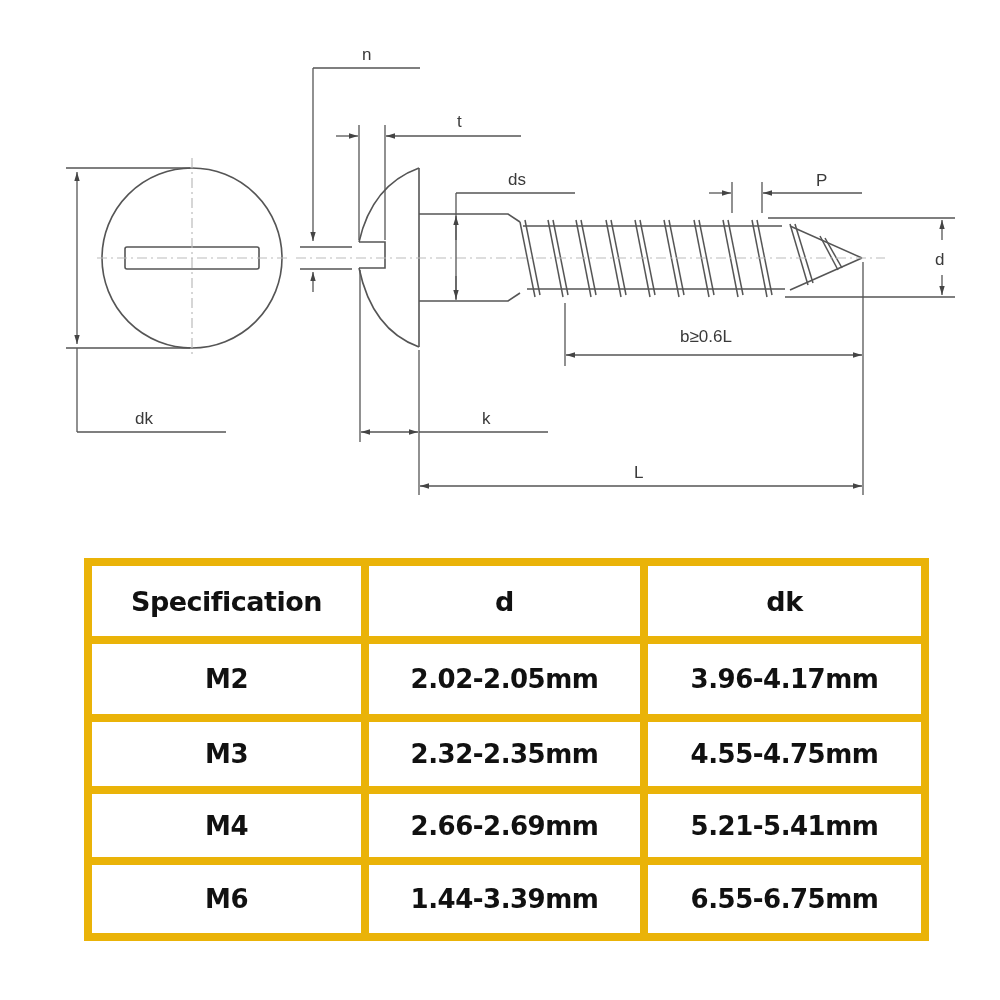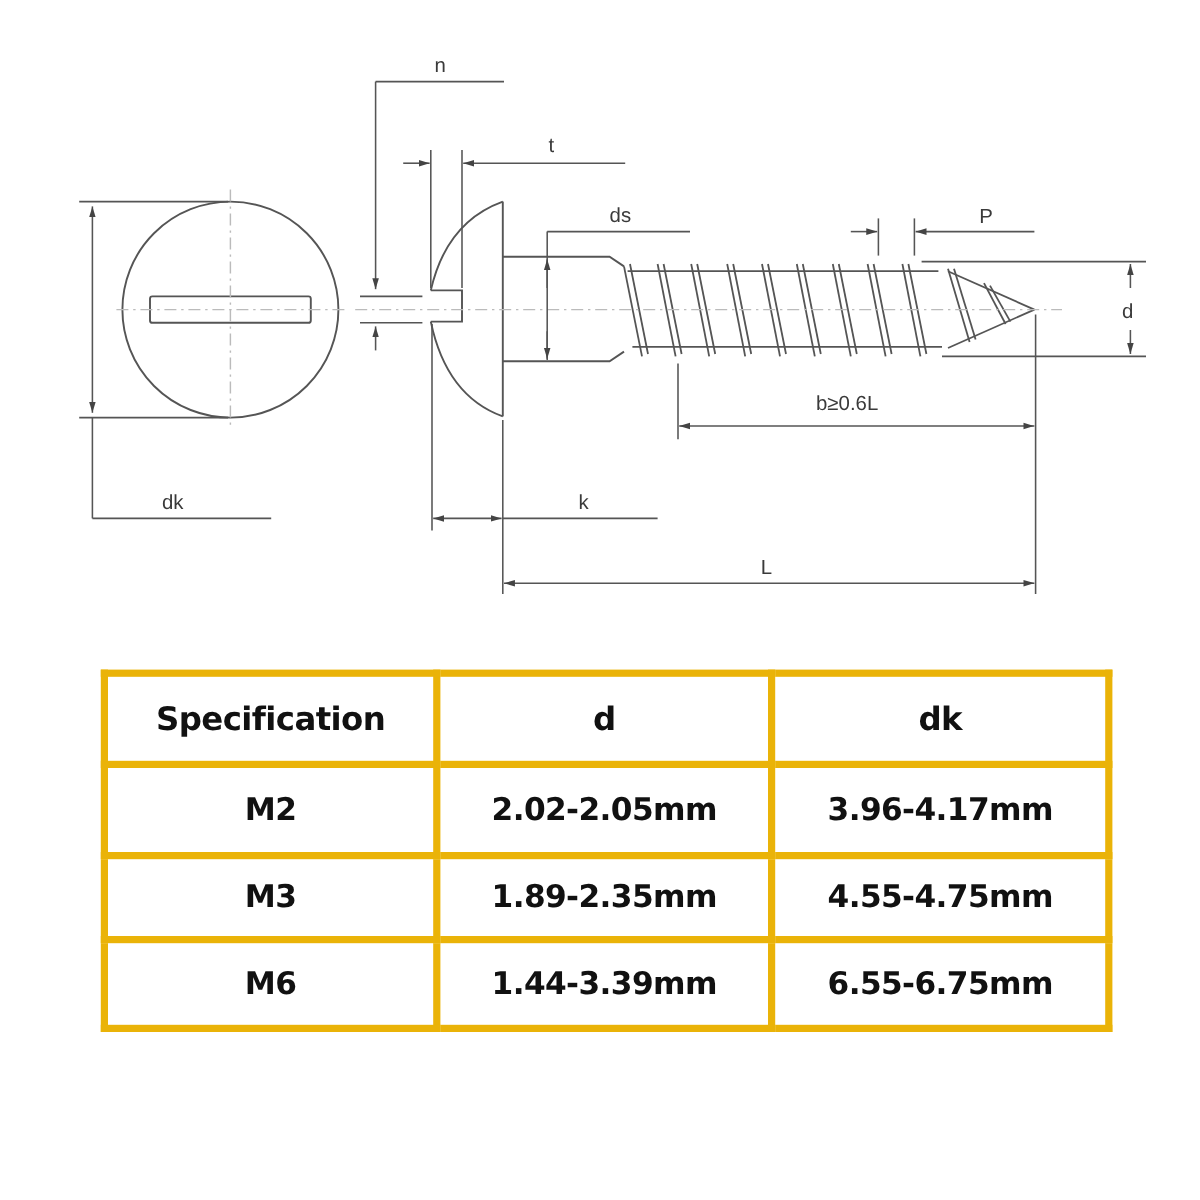--- a/index.html
+++ b/index.html
@@ -6,21 +6,21 @@
     body { width: 1000px; height: 1000px; position: relative; overflow: hidden; font-family: "DejaVu Sans", sans-serif; }
     .drawing { position: absolute; left: 0; top: 0; width: 1000px; height: 520px; }
     .drawing svg { width: 1000px; height: 520px; display: block; }
     .dim-label { font-family: "Liberation Sans", sans-serif; font-size: 17px; fill: #3a3a3a; }
     .spec-table {
       position: absolute; left: 84px; top: 558px;
       width: 837px; border-collapse: collapse; table-layout: fixed;
       font-family: "DejaVu Sans", sans-serif; font-weight: bold; color: #111;
     }
     .spec-table td, .spec-table th {
-      border: 6px solid #eab308; text-align: center; vertical-align: middle;
+      border: 8px solid #eab308; text-align: center; vertical-align: middle;
       font-size: 26px; padding: 0; letter-spacing: -0.5px;
     }
     .spec-table th { height: 70px; font-size: 27px; }
     .spec-table tr.r1 td { height: 70px; }
     .spec-table tr.r2 td { height: 64px; margin-top: 34px; }
     .spec-table tr.r3 td { height: 63px; }
     .spec-table tr.r4 td { height: 63px; }
     .spec-table tr.r5 td { height: 68px; }
     .c1 { width: 277px; } .c2 { width: 279px; } .c3 { width: 281px; }
   </style>
@@ -175,22 +175,27 @@
     <th>d</th>
     <th>dk</th>
   </tr>
   <tr class="r1">
     <td>M2</td>
     <td>2.02-2.05mm</td>
     <td>3.96-4.17mm</td>
   </tr>
   <tr class="r2">
     <td>M3</td>
-    <td>1.89-2.35mm</td>
+    <td>2.32-2.35mm</td>
     <td>4.55-4.75mm</td>
+  </tr>
+  <tr class="r3">
+    <td>M4</td>
+    <td>2.66-2.69mm</td>
+    <td>5.21-5.41mm</td>
   </tr>
   <tr class="r5">
     <td>M6</td>
     <td>1.44-3.39mm</td>
     <td>6.55-6.75mm</td>
   </tr>
 </tbody>
   </table>
 
 </body></html>

